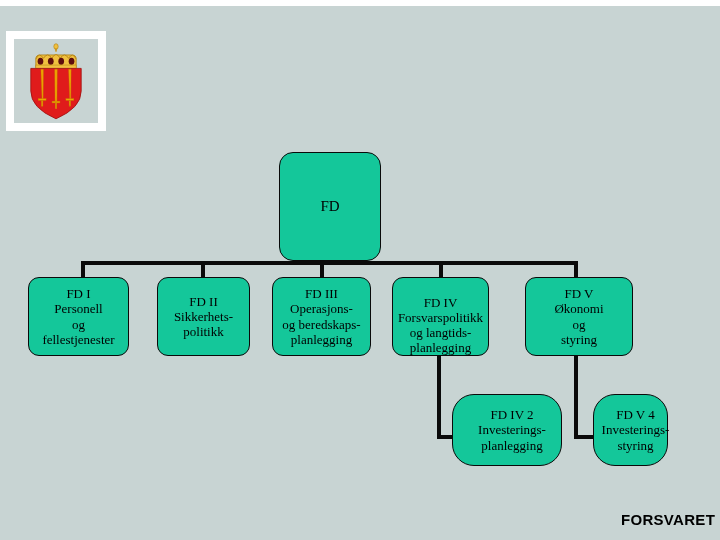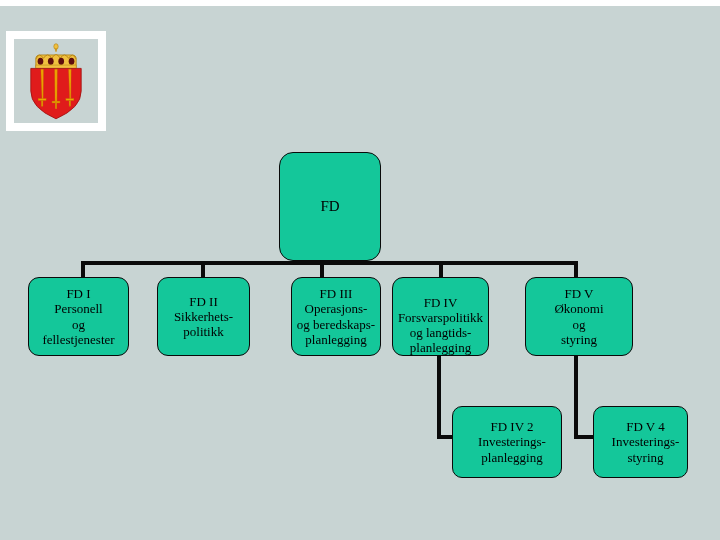--- a/index.html
+++ b/index.html
@@ -79,33 +79,33 @@
   }
 
   .row2 {
     top: 277px;
     height: 79px;
     font-size: 13px;
     border-radius: 11px;
   }
   #node-fd1  { left: 28px;  width: 101px; }
   #node-fd2  { left: 157px; width: 93px;  }
-  #node-fd3  { left: 272px; width: 90px; margin-left: 19px;  }
+  #node-fd3  { left: 272px; width: 99px;  }
   #node-fd4  { left: 392px; width: 97px; justify-content: flex-end;  }
   #node-fd5  { left: 525px; width: 108px; }
 
   .row3 {
-    top: 406px;
+    top: 394px;
     height: 72px;
     font-size: 13px;
-    border-radius: 10px;
+    border-radius: 22px;
     padding-left: 10px;
   }
   #node-fd42 { left: 452px; width: 110px; }
-  #node-fd54 { left: 593px; width: 95px;  }
+  #node-fd54 { left: 593px; width: 75px;  }
 
   
   .conn {
     position: absolute;
     background: #0a0a0a;
     z-index: 1;
   }
   .v { width: 4px; }
   .h { height: 4px; }
 
@@ -224,14 +224,15 @@
     <span class="line">Investerings-</span>
     <span class="line">planlegging</span>
   </div>
 
   <div class="node row3" id="node-fd54">
     <span class="line">FD V 4</span>
     <span class="line">Investerings-</span>
     <span class="line">styring</span>
   </div>
 
+  <div id="forsvaret">FORSVARET</div>
 
 </div>
 
 </body></html>

